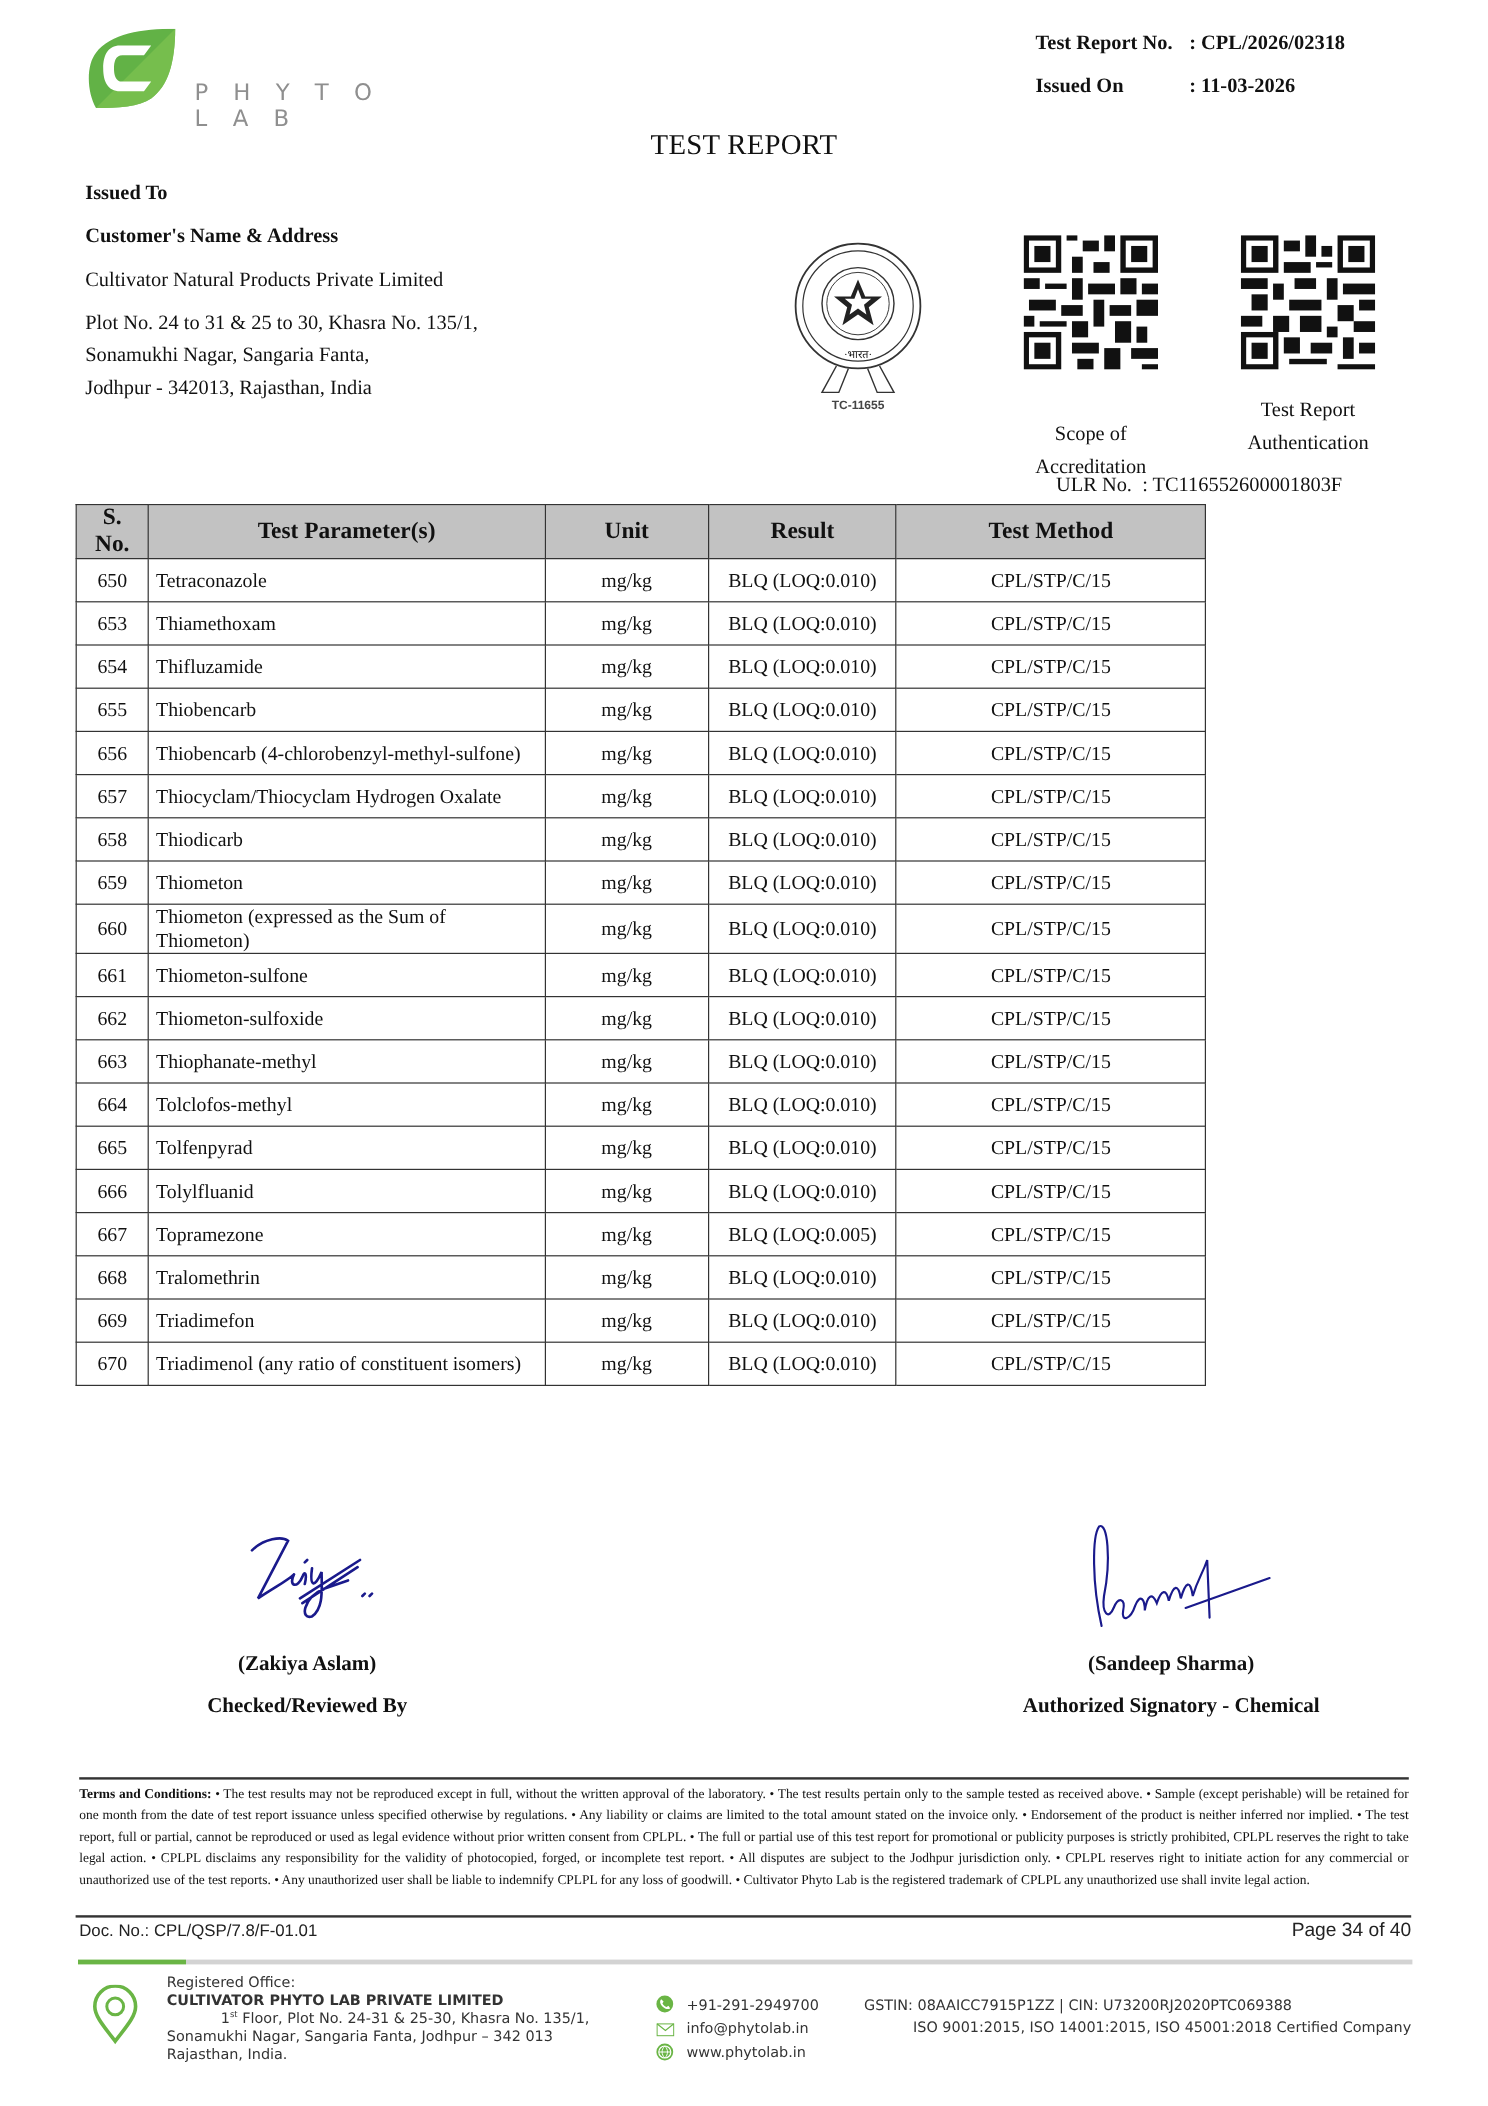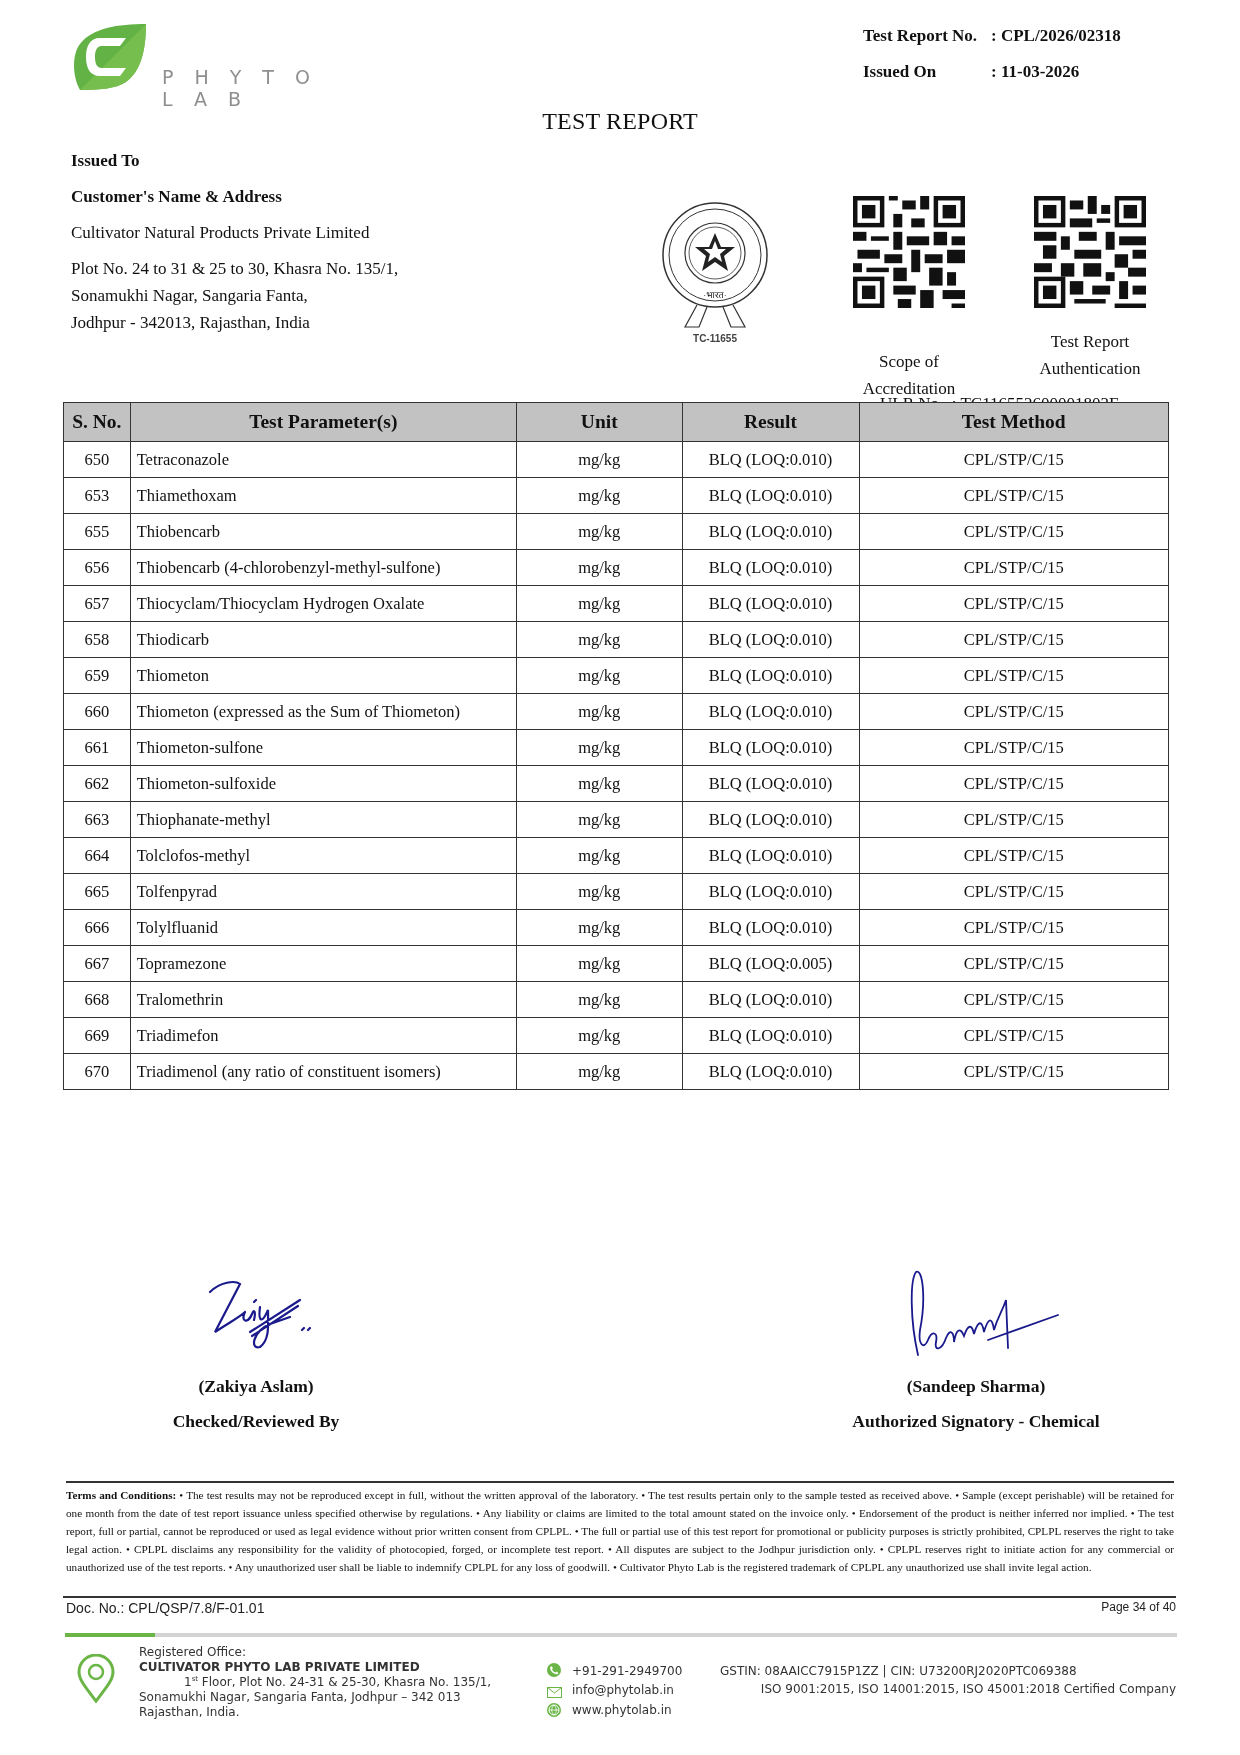--- a/index.html
+++ b/index.html
@@ -14,21 +14,21 @@
   .meta { font-size:17px; }
   .meta .lbl { position:absolute; white-space:nowrap; }
   .title { left:0; width:1240px; top:108px; text-align:center; font-size:24px; letter-spacing:0.2px; }
   .bold { font-weight:bold; }
   .txt16 { font-size:17px; white-space:nowrap; }
   
   #seal { left:655px; top:195px; width:120px; height:150px; }
   .qr { width:112px; height:112px; }
   .qr-caption { font-size:17px; text-align:center; line-height:27px; width:170px; }
   
-  #report-table { position:absolute; left:63px; top:402px; width:1106px; border-collapse:collapse; font-size:16.5px; }
+  #report-table { position:absolute; left:63px; top:420px; width:942px; border-collapse:collapse; font-size:16.5px; }
   #report-table th, #report-table td { border:1.5px solid #333; padding:0 6px; height:35px; }
   #report-table th { background:#c2c2c2; font-size:19.5px; font-weight:bold; height:38px; text-align:center; }
   #report-table td.c { text-align:center; }
   #report-table td.l { text-align:left; }
   
   .sig-name { font-size:17.5px; font-weight:bold; text-align:center; width:300px; }
   
   #terms { left:66px; top:1481px; width:1108px; font-size:11.2px; line-height:18px; text-align:justify; border-top:2px solid #333; padding-top:3px; }
   #terms-bottom { left:63px; top:1596px; width:1113px; border-top:2px solid #333; }
   .sans { font-family:"Liberation Sans","DejaVu Sans",sans-serif; }
@@ -200,20 +200,27 @@
         <td class="c">CPL/STP/C/15</td>
       </tr>
       <tr>
         <td class="c">653</td>
         <td class="l">Thiamethoxam</td>
         <td class="c">mg/kg</td>
         <td class="c">BLQ (LOQ:0.010)</td>
         <td class="c">CPL/STP/C/15</td>
       </tr>
       <tr>
+        <td class="c">654</td>
+        <td class="l">Thifluzamide</td>
+        <td class="c">mg/kg</td>
+        <td class="c">BLQ (LOQ:0.010)</td>
+        <td class="c">CPL/STP/C/15</td>
+      </tr>
+      <tr>
         <td class="c">655</td>
         <td class="l">Thiobencarb</td>
         <td class="c">mg/kg</td>
         <td class="c">BLQ (LOQ:0.010)</td>
         <td class="c">CPL/STP/C/15</td>
       </tr>
       <tr>
         <td class="c">656</td>
         <td class="l">Thiobencarb (4-chlorobenzyl-methyl-sulfone)</td>
         <td class="c">mg/kg</td>
@@ -333,21 +340,21 @@
 </div>
 <div class="abs sig-name" style="left:106px;top:1376px;">(Zakiya Aslam)</div>
 <div class="abs sig-name" style="left:106px;top:1411px;">Checked/Reviewed By</div>
 <div class="abs sig-name" style="left:826px;top:1376px;">(Sandeep Sharma)</div>
 <div class="abs sig-name" style="left:826px;top:1411px;">Authorized Signatory - Chemical</div>
 
 <div id="terms" class="abs"><span class="bold">Terms and Conditions:</span><span> • The test results may not be reproduced except in full, without the written approval of the laboratory. • The test results pertain only to the sample tested as received above. • Sample (except perishable) will be retained for one month from the date of test report issuance unless specified otherwise by regulations. • Any liability or claims are limited to the total amount stated on the invoice only. • Endorsement of the product is neither inferred nor implied. • The test report, full or partial, cannot be reproduced or used as legal evidence without prior written consent from CPLPL. • The full or partial use of this test report for promotional or publicity purposes is strictly prohibited, CPLPL reserves the right to take legal action. • CPLPL disclaims any responsibility for the validity of photocopied, forged, or incomplete test report. • All disputes are subject to the Jodhpur jurisdiction only. • CPLPL reserves right to initiate action for any commercial or unauthorized use of the test reports. • Any unauthorized user shall be liable to indemnify CPLPL for any loss of goodwill. • Cultivator Phyto Lab is the registered trademark of CPLPL any unauthorized use shall invite legal action.</span></div>
 <div id="terms-bottom" class="abs"></div>
 
 <div class="abs sans" style="left:66px;top:1600px;font-size:14px;color:#222;">Doc. No.: CPL/QSP/7.8/F-01.01</div>
-<div class="abs sans" style="left:1000px;top:1600px;width:176px;text-align:right;font-size:12px;color:#222;">Page 34 of 40</div>
+<div class="abs sans" style="left:1000px;top:1600px;width:176px;text-align:right;font-size:16px;color:#222;">Page 34 of 40</div>
 
 <div class="abs" style="left:65px;top:1633px;width:90px;height:4px;background:#6ab545;"></div>
 <div class="abs" style="left:155px;top:1633px;width:1022px;height:4px;background:#d3d3d3;"></div>
 
 <div class="abs" style="left:76px;top:1654px;width:40px;height:50px;">
   <svg width="40" height="50" viewBox="0 0 40 50">
       <path d="M20 47 C10 34 3 26 3 18 A17 17 0 0 1 37 18 C37 26 30 34 20 47 Z" fill="none" stroke="#6ab545" stroke-width="3"></path>
       <circle cx="20" cy="18" r="7" fill="none" stroke="#6ab545" stroke-width="2.5"></circle>
     </svg>
 </div>

